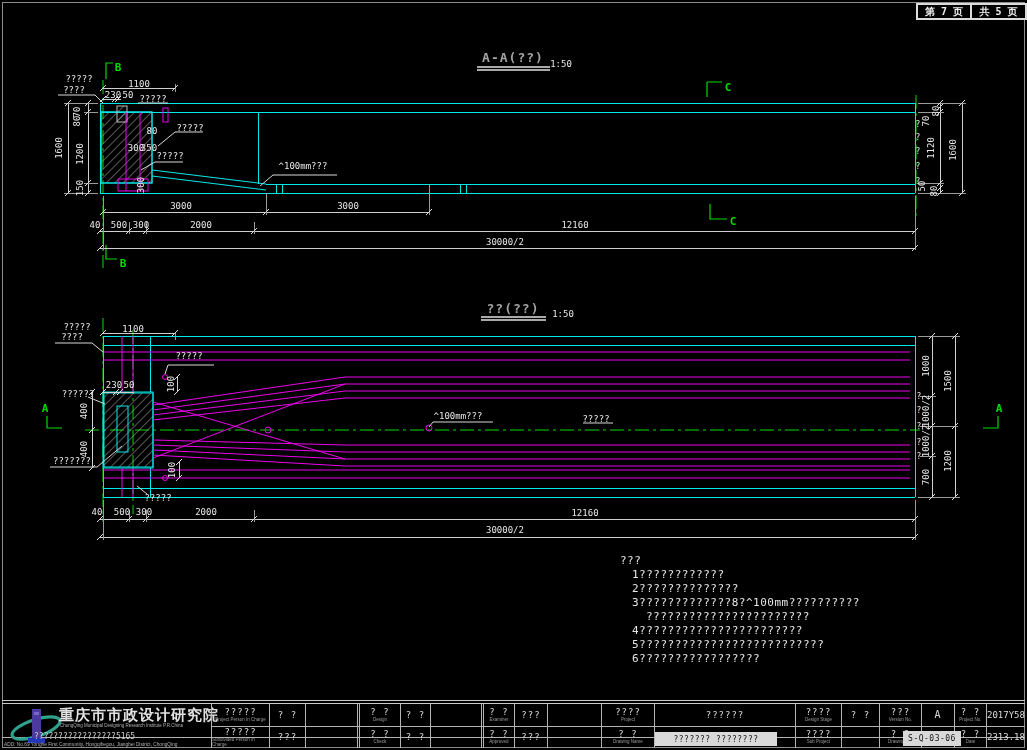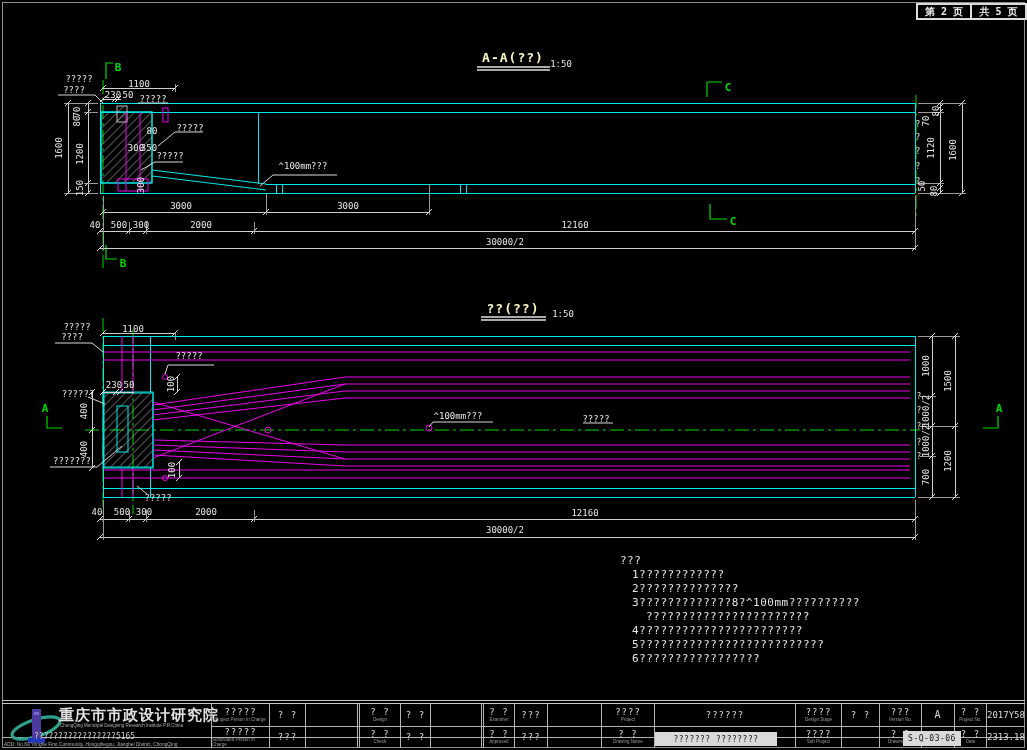--- a/index.html
+++ b/index.html
@@ -1,21 +1,21 @@
 <!DOCTYPE html>
 <html><head>
 <meta charset="utf-8">
 <style>
   html,body{margin:0;padding:0;background:#000;}
   #stage{position:relative;width:1027px;height:750px;background:#000;overflow:hidden;
          font-family:"DejaVu Sans Mono",monospace;}
   .lbl{position:absolute;white-space:nowrap;color:#e8e8e8;font:9px "DejaVu Sans Mono",monospace;line-height:1;}
   .ctr{transform:translate(-50%,-50%);}
   .vrt{transform:translate(-50%,-50%) rotate(-90deg);}
-  .ttl{position:absolute;white-space:nowrap;color:#fef9c3;font:bold 13px "DejaVu Sans Mono",monospace;letter-spacing:1px;line-height:1;}
+  .ttl{position:absolute;white-space:nowrap;color:#a3a3a3;font:bold 13px "DejaVu Sans Mono",monospace;letter-spacing:1px;line-height:1;}
   .mkr{position:absolute;white-space:nowrap;color:#00d900;font:bold 11px "DejaVu Sans Mono",monospace;line-height:1;}
   .qcol{position:absolute;color:#e8e8e8;font:8px "DejaVu Sans Mono",monospace;line-height:1;}
   .note{position:absolute;white-space:nowrap;color:#e6e6e6;font:11px "DejaVu Sans Mono",monospace;letter-spacing:.5px;line-height:1;}
   .pgbox{position:absolute;top:3px;height:13px;border:2px solid #dcdcdc;background:#000;color:#efefef;
          font:bold 10px "DejaVu Sans Mono",monospace;display:flex;align-items:center;justify-content:center;}
   
   #tb{position:absolute;left:2px;top:700px;width:1023px;height:38px;border-top:4px double #c8c8c8;
       border-bottom:1px solid #b4b4b4;box-sizing:border-box;}
   .tb-cell{position:absolute;box-sizing:border-box;border-left:1px solid #b4b4b4;border-top:1px solid #b4b4b4;
            display:flex;flex-direction:column;align-items:center;justify-content:center;gap:1px;overflow:hidden;}
@@ -174,21 +174,21 @@
         <path d="M88,397 L105,404"></path>
         <path d="M50,467 H97 L122,446"></path>
         <path d="M147,494 L137,486"></path>
         <path d="M433,422 H493 M433,422 L429,427"></path>
         <path d="M583,423 H613"></path>
       </g>
     </g>
   </svg>
 
   <div class="pgbox" style="left:916px;width:52px;">
-    <span>第 2 页</span>
+    <span>第 7 页</span>
   </div>
   <div class="pgbox" style="left:970px;width:53px;">
     <span>共 5 页</span>
   </div>
 
   <span class="ttl ctr" style="left:513px;top:57px;">A-A(??)</span>
   <span class="lbl ctr" style="left:561px;top:64px;">1:50</span>
   <span class="mkr ctr" style="left:118px;top:67px;">B</span>
   <span class="mkr ctr" style="left:123px;top:263px;">B</span>
   <span class="mkr ctr" style="left:728px;top:87px;">C</span>

